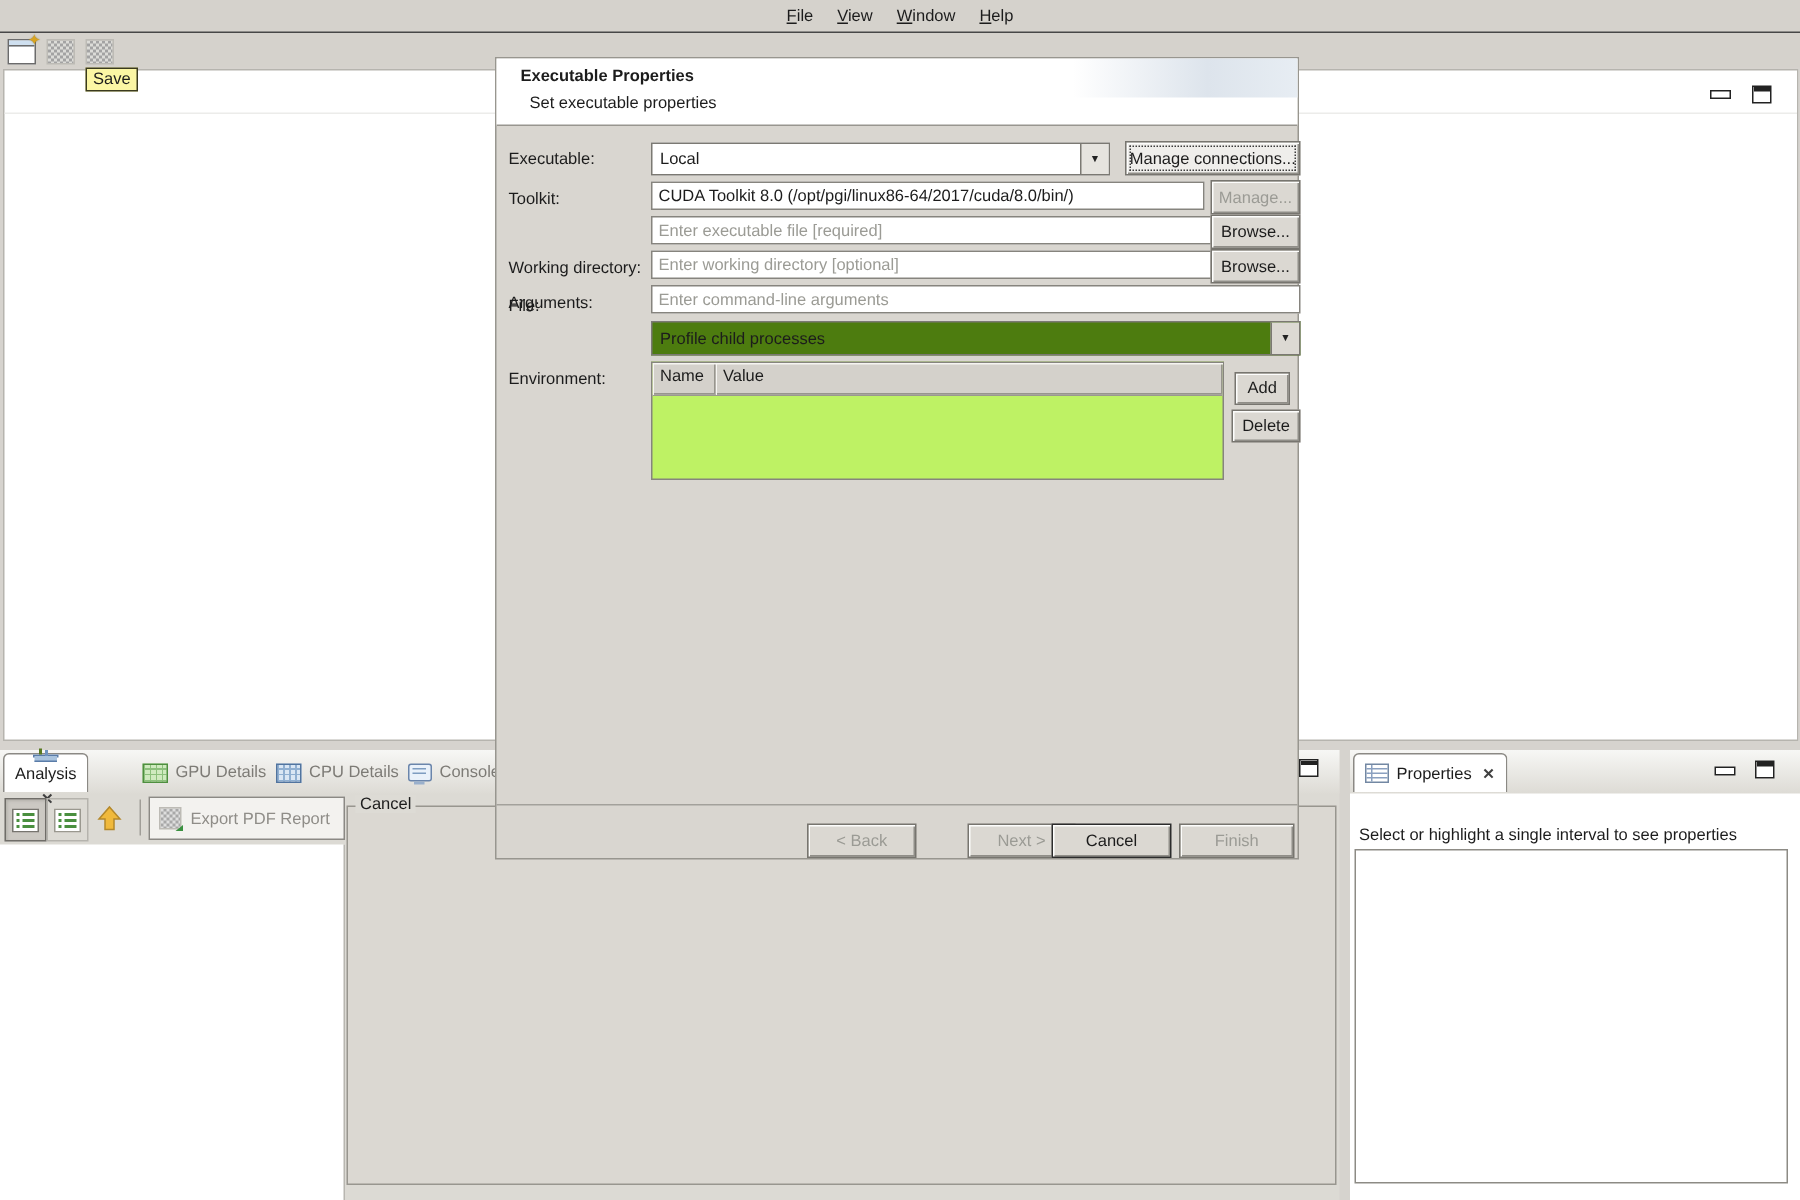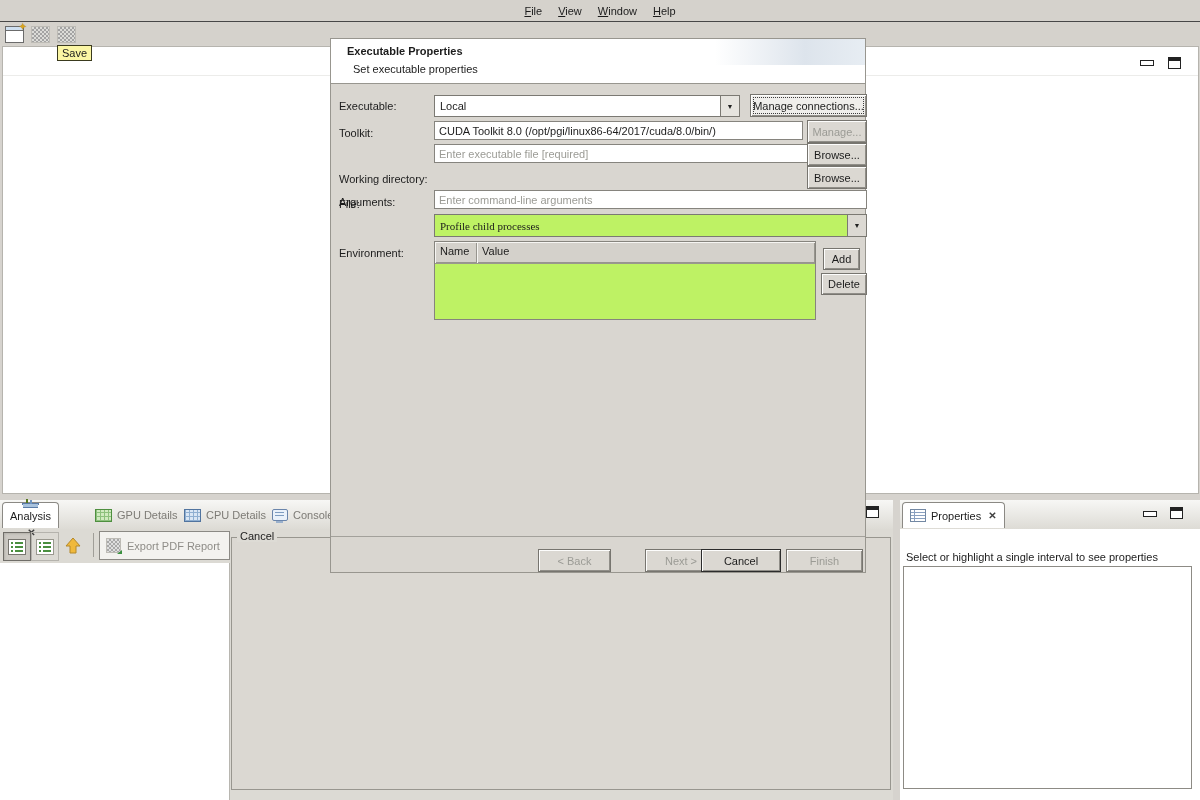--- a/index.html
+++ b/index.html
@@ -39,21 +39,21 @@
   .btn.disabled{color:#9b9b95;}
   .btn.default-btn{border:1px solid #2c2c2c;}
   .btn.focus-dotted{outline:1px dotted #3c3c3c;outline-offset:-4px;}
   .tfield{position:absolute;background:#fff;border:1px solid #86847e;font-family:"Liberation Sans",sans-serif;
           font-size:11px;color:#1c1c1c;padding:0 4px;}
   input.tfield::placeholder{color:#9b9b95;opacity:1;}
   .combo{background:#fff;border:1px solid #7b7973;display:flex;align-items:center;}
   .combo .combo-text{flex:1;padding:0 5px;}
   .combo .combo-arrow{width:18px;align-self:stretch;border-left:1px solid #7b7973;background:#e6e4df;
                       display:flex;align-items:center;justify-content:center;font-size:7px;color:#222;}
-  .combo.flat{background:#bef264;font-family:Liberation Serif, serif;}
+  .combo.flat{background:#4d7c0f;}
   .combo.flat .combo-arrow{background:#dcd9d3;}
 
   
   #dialog{left:330px;top:38px;width:536px;height:535px;background:#d9d6d0;border:1px solid #98968f;
           z-index:40;box-sizing:border-box;}
   #dlg-header{position:absolute;left:0;top:0;width:100%;height:44px;background:#ffffff;border-bottom:1px solid #98968f;}
   #dlg-grad{position:absolute;right:0;top:0;width:150px;height:26px;
             background:linear-gradient(90deg, rgba(222,229,238,0) 0%, #dde4ec 60%, #e7edf3 100%);}
   #dlg-title{position:absolute;left:16px;top:6px;font-weight:bold;}
   #dlg-subtitle{position:absolute;left:22px;top:24px;}
@@ -239,20 +239,21 @@
 
     <div class="dlg-label" style="top:88px;">Toolkit:</div>
     <input class="tfield" style="left: 103px; top: 82px; width: 359px; height: 17px;" readonly="" value="CUDA Toolkit 8.0 (/opt/pgi/linux86-64/2017/cuda/8.0/bin/)">
     <div class="btn disabled abs" style="left:476px;top:81px;width:58px;height:21px;">Manage...</div>
 
     <div class="dlg-label" style="top:111px;margin-top:48px;">File:</div>
     <input class="tfield" style="left: 103px; top: 105px; width: 364px; height: 17px;" readonly="" placeholder="Enter executable file [required]">
     <div class="btn abs" style="left:476px;top:104px;width:58px;height:21px;">Browse...</div>
 
     <div class="dlg-label" style="top:134px;">Working directory:</div>
+    <input class="tfield" style="left: 103px; top: 128px; width: 364px; height: 17px;" readonly="" placeholder="Enter working directory [optional]">
     <div class="btn abs" style="left:476px;top:127px;width:58px;height:21px;">Browse...</div>
 
     <div class="dlg-label" style="top:157px;">Arguments:</div>
     <input class="tfield" style="left: 103px; top: 151px; width: 423px; height: 17px;" readonly="" placeholder="Enter command-line arguments">
 
     <div class="combo flat abs" style="left:103px;top:175px;width:431px;height:21px;">
       <span class="combo-text">Profile child processes</span>
       <span class="combo-arrow">▼</span>
     </div>
 

